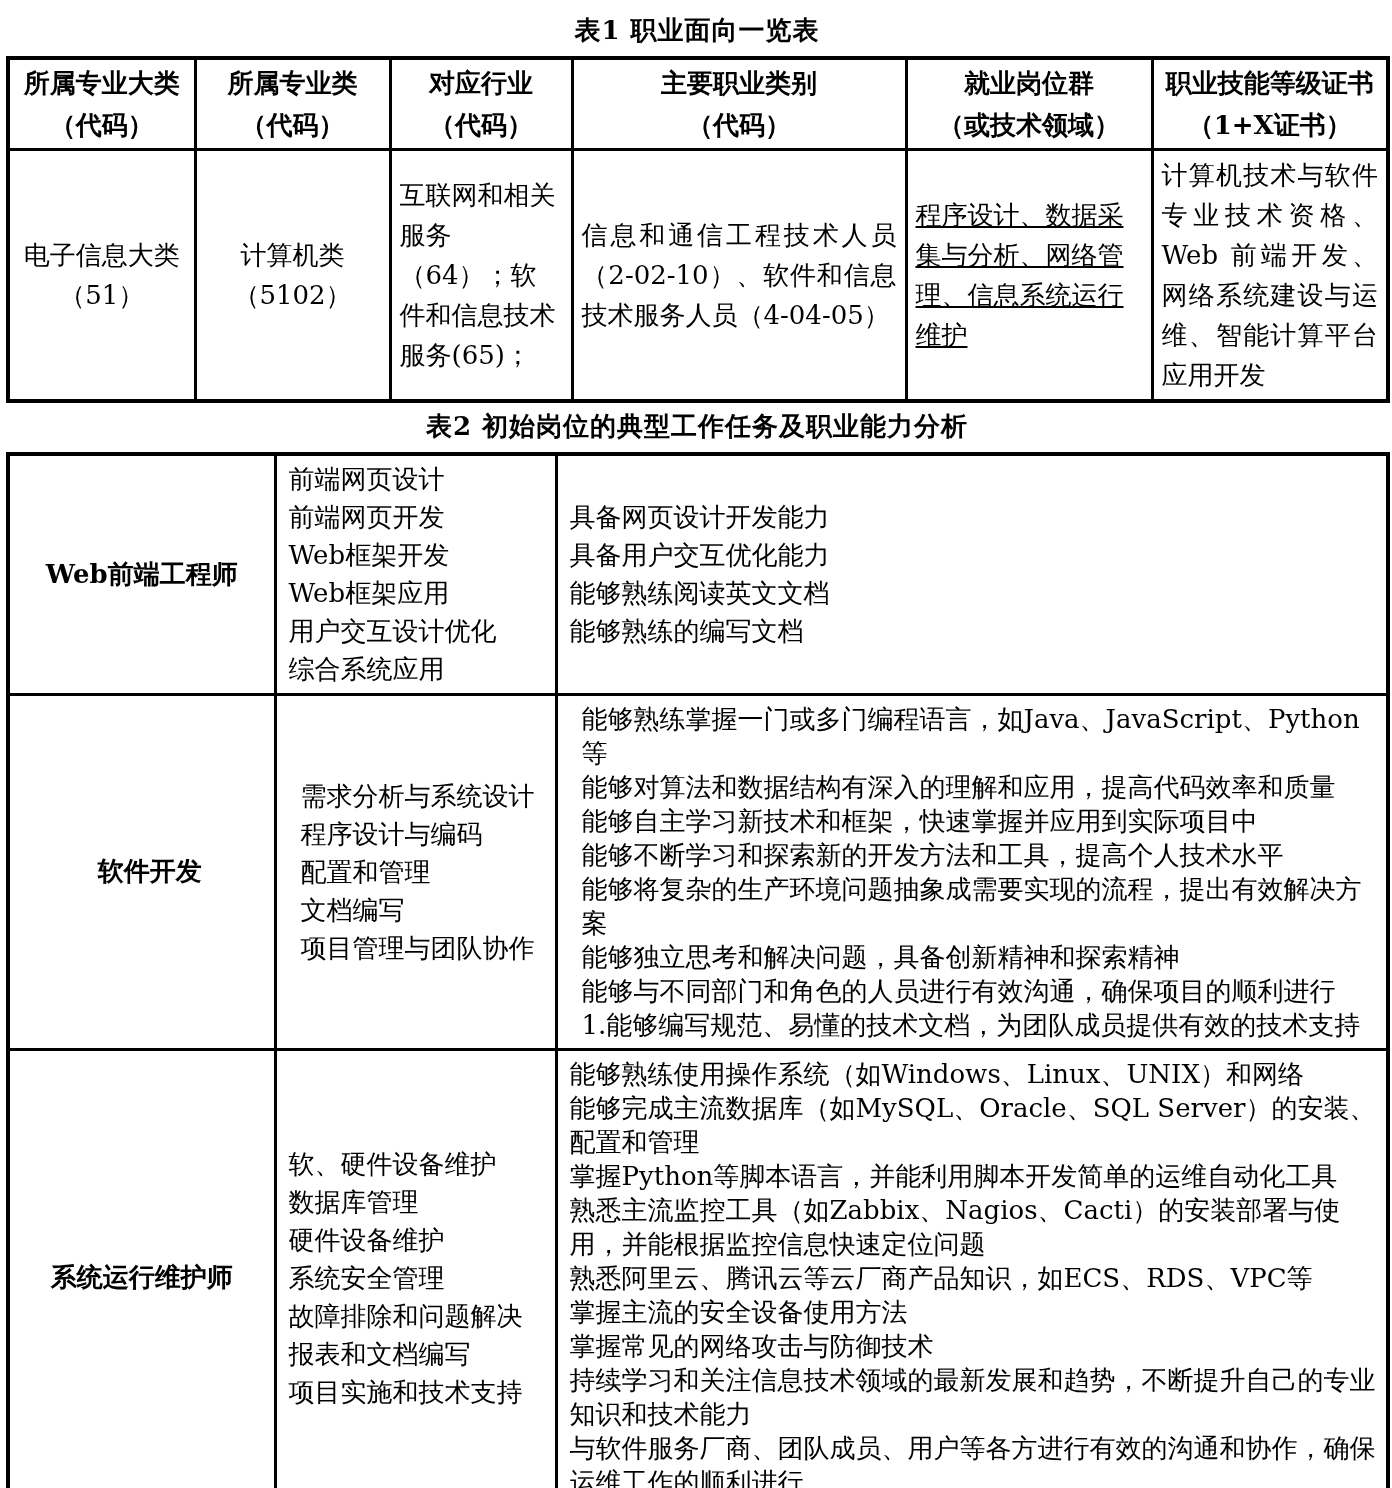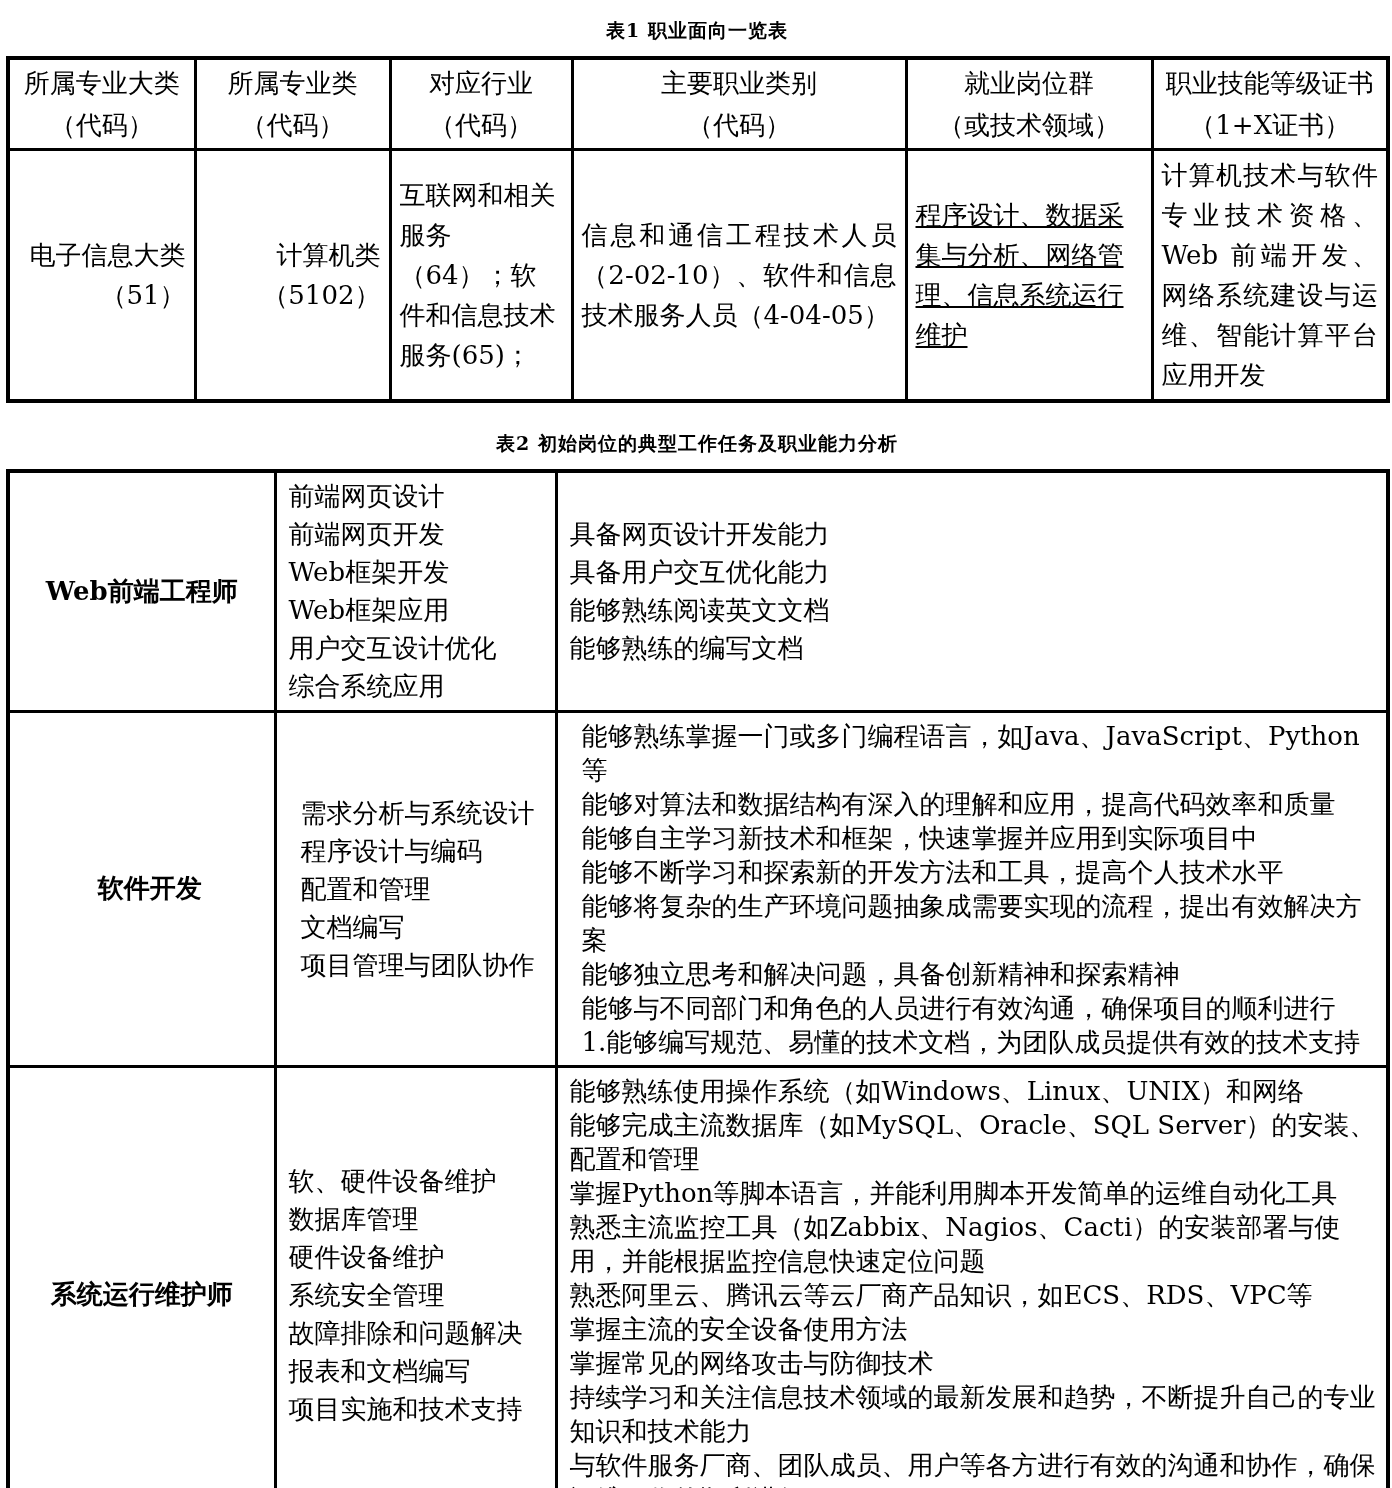--- a/index.html
+++ b/index.html
@@ -8,52 +8,52 @@
     background: #ffffff;
     color: #000000;
     font-family: "DejaVu Serif", "Liberation Serif", serif;
   }
   body { width: 1392px; min-height: 1488px; }
   .page { width: 1392px; padding: 6px 4px 10px 6px; }
 
   .tbl-title {
     text-align: center;
     font-weight: bold;
-    font-size: 19px;
+    font-size: 26px;
     line-height: 36px;
     margin: 6px 0 8px 0;
     letter-spacing: 1px;
   }
-  .t2-title { margin-top: 22px; }
+  .t2-title { margin-top: 5px; }
 
   table {
     border-collapse: collapse;
     table-layout: fixed;
     width: 1380px;
     border: 4px solid #000;
   }
   th, td {
     border: 3px solid #000;
     padding: 4px 8px;
     font-size: 26px;
     vertical-align: middle;
     overflow: hidden;
   }
   th {
-    font-weight: normal;
+    font-weight: bold;
     text-align: center;
     white-space: pre-line;
     line-height: 42px;
     padding: 2px 4px;
   }
 
   
   .t1 .hrow th { height: 86px; }
   .t1 .brow td { height: 196px; line-height: 40px; }
-  .t1 .c-center { text-align: right; white-space: pre-line; line-height: 46px; }
+  .t1 .c-center { text-align: center; white-space: pre-line; line-height: 46px; }
   .t1 .c-just { text-align: justify; }
   .t1 .c-certs { line-height: 34px; text-align: justify; }
   .t1 .c-jobs { line-height: 42px; text-decoration: underline; }
 
   
   .t2 .hrow th { height: 56px; line-height: 48px; }
   .t2 td.pos { text-align: center; font-weight: bold; }
   .t2 td.tasks { padding-left: 12px; }
   .t2 td.abil { padding: 6px 10px 6px 12px; }
   .t2 .tasks .line { line-height: 38px; }

